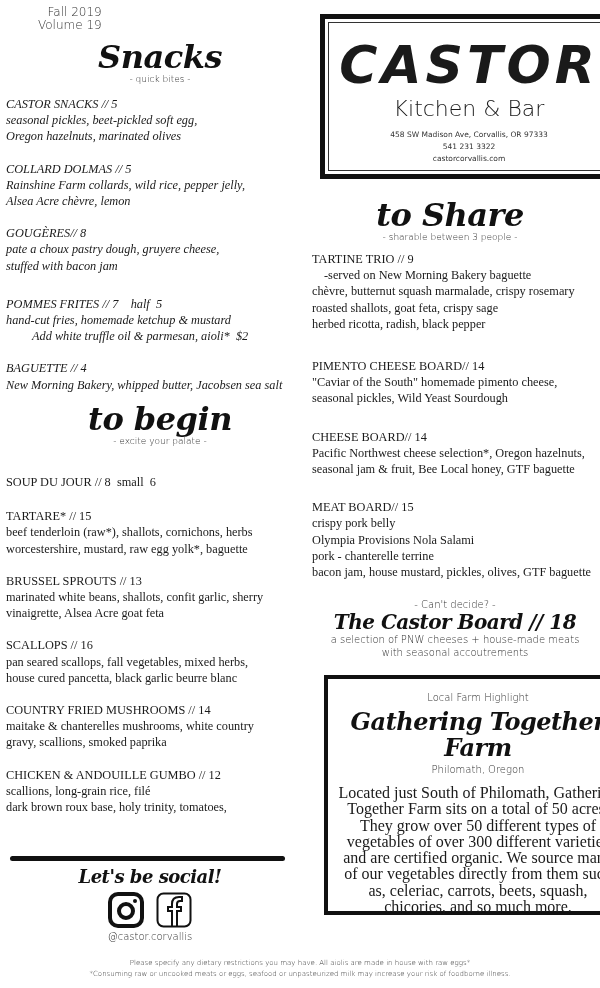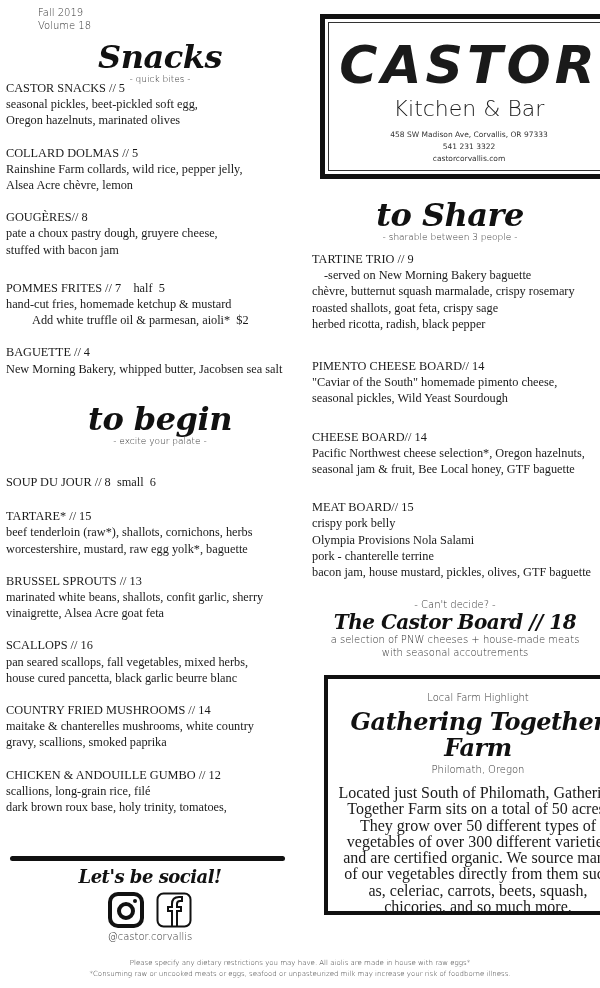--- a/index.html
+++ b/index.html
@@ -1,21 +1,21 @@
 <!DOCTYPE html>
 <html><head>
 <meta charset="utf-8">
 <style>
   * { box-sizing: border-box; margin: 0; padding: 0; }
   html, body { width: 600px; height: 988px; background: #ffffff; overflow: hidden; }
   body { position: relative; color: #1a1a1a; font-family: "Liberation Serif", "DejaVu Serif", serif; }
 
   .abs { position: absolute; }
 
-  .edition { left: 38px; top: 6px; font-family: "DejaVu Sans", sans-serif; font-size: 10px; line-height: 13px; text-align: left; color: #333; font-weight: 300; }
+  .edition { left: 38px; top: 6px; font-family: "DejaVu Sans", sans-serif; font-size: 12px; line-height: 13px; text-align: right; color: #333; font-weight: 300; }
 
   .script { font-family: "DejaVu Serif", serif; font-style: italic; font-weight: bold; color: #111; letter-spacing: -0.5px; }
   .hand { font-family: "DejaVu Sans", sans-serif; color: #333; font-weight: 300; }
 
   .section-title { text-align: center; }
   .section-title .t { display: block; font-size: 32px; line-height: 34px; }
   .section-title .s { display: block; font-size: 9px; line-height: 11px; margin-top: 0px; }
 
   .items { font-size: 12.3px; line-height: 16.2px; color: #1a1a1a; }
   .item { margin-bottom: 16px; }
@@ -45,29 +45,29 @@
   .icon-box { width: 36px; height: 36px; }
   .handle { font-size: 10px; line-height: 14px; margin-top: 2px; }
 
   .footer { left: 0; top: 958px; width: 600px; text-align: center; font-size: 7px; line-height: 11px; color: #333; }
 </style>
 </head>
 <body>
 
 <div class="abs edition">
   <div>Fall 2019</div>
-  <div>Volume 18</div>
+  <div>Volume 19</div>
 </div>
 
 <div class="abs section-title" style="left:90px; top:40px; width:140px;">
   <span class="t script">Snacks</span>
   <span class="s hand">- quick bites -</span>
 </div>
 
-<div class="abs items" style="left:6px; top:80px; width:300px;">
+<div class="abs items" style="left:6px; top:96px; width:300px;font-style:italic;">
   <div class="item">
     <span class="name">CASTOR SNACKS // 5</span>
     <span class="desc">seasonal pickles, beet-pickled soft egg,</span>
     <span class="desc">Oregon hazelnuts, marinated olives</span>
   </div>
   <div class="item">
     <span class="name">COLLARD DOLMAS // 5</span>
     <span class="desc">Rainshine Farm collards, wild rice, pepper jelly,</span>
     <span class="desc">Alsea Acre chèvre, lemon</span>
   </div>

